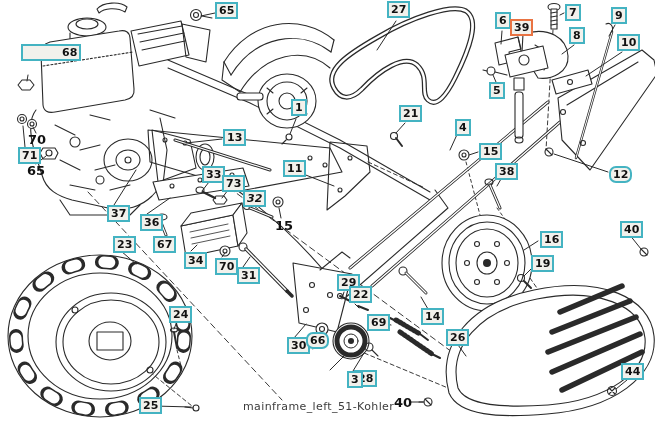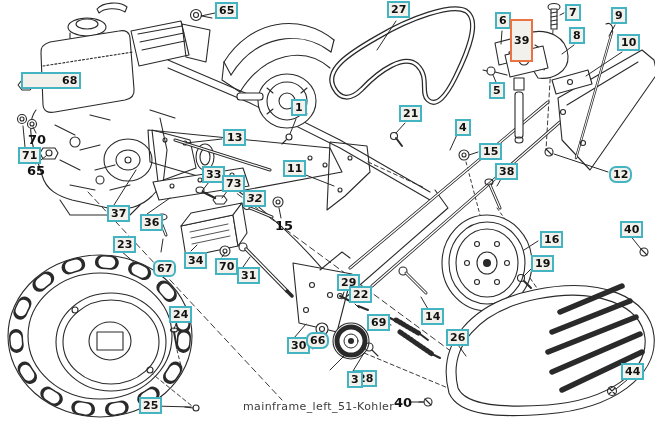--- a/index.html
+++ b/index.html
@@ -14,21 +14,21 @@
     white-space:nowrap;
   }
   .style-box{
     background:var(--label-bg,#f2f1ec);
     border:2px solid var(--label-border,#44b3c2);
     padding:0 2px;
   }
   .style-highlight{
     background:var(--label-bg,#f2f1ec);
     border:2px solid var(--label-border-highlight,#e97342);
-    padding:13px 2px;
+    padding:0 2px;
   }
   .style-plain{font-size:13px;line-height:14px;background:transparent;}
   #caption{
     position:absolute;left:243px;top:400px;font-size:11px;color:#3c3c3c;
     letter-spacing:.4px;font-weight:normal;
   }
 </style>
 </head>
 <body>
 
@@ -286,21 +286,21 @@
 
   <div id="label-layer">
       <div class="plabel style-box" style="left: 215px; top: 2px;">65</div>
       <div class="plabel style-box" style="left: 387px; top: 1px;">27</div>
       <div class="plabel style-box" style="left: 565px; top: 4px;">7</div>
       <div class="plabel style-box" style="left: 611px; top: 7px;">9</div>
       <div class="plabel style-box" style="left: 495px; top: 12px;">6</div>
       <div class="plabel style-highlight" style="left: 510px; top: 19px;">39</div>
       <div class="plabel style-box" style="left: 569px; top: 27px;">8</div>
       <div class="plabel style-box" style="left: 617px; top: 34px;">10</div>
-      <div class="plabel style-box" style="left: 21px; top: 72px; padding-left: 39px;">68</div>
+      <div class="plabel style-box" style="left: 21px; top: 44px; padding-left: 39px;">68</div>
       <div class="plabel style-box" style="left: 489px; top: 82px;">5</div>
       <div class="plabel style-box" style="left: 291px; top: 99px;">1</div>
       <div class="plabel style-box" style="left: 399px; top: 105px;">21</div>
       <div class="plabel style-box" style="left: 455px; top: 119px;">4</div>
       <div class="plabel style-box" style="left: 223px; top: 129px;">13</div>
       <div class="plabel style-plain" style="left: 28px; top: 133px;">70</div>
       <div class="plabel style-box" style="left: 479px; top: 143px;">15</div>
       <div class="plabel style-box" style="left: 18px; top: 147px;">71</div>
       <div class="plabel style-box" style="left: 283px; top: 160px;">11</div>
       <div class="plabel style-box" style="left: 495px; top: 163px;">38</div>
@@ -308,21 +308,21 @@
       <div class="plabel style-box" style="left: 202px; top: 166px;">33</div>
       <div class="plabel style-box" style="left: 609px; top: 166px; border-radius: 7px;">12</div>
       <div class="plabel style-box" style="left: 222px; top: 175px;">73</div>
       <div class="plabel style-box" style="left: 243px; top: 190px; font-style: italic;">32</div>
       <div class="plabel style-box" style="left: 107px; top: 205px;">37</div>
       <div class="plabel style-box" style="left: 140px; top: 214px;">36</div>
       <div class="plabel style-plain" style="left: 275px; top: 219px;">15</div>
       <div class="plabel style-box" style="left: 620px; top: 221px;">40</div>
       <div class="plabel style-box" style="left: 540px; top: 231px;">16</div>
       <div class="plabel style-box" style="left: 113px; top: 236px;">23</div>
-      <div class="plabel style-box" style="left: 153px; top: 260px; border-radius: 6px;">67</div>
+      <div class="plabel style-box" style="left: 153px; top: 236px;">67</div>
       <div class="plabel style-box" style="left: 184px; top: 252px;">34</div>
       <div class="plabel style-box" style="left: 531px; top: 255px;">19</div>
       <div class="plabel style-box" style="left: 215px; top: 258px;">70</div>
       <div class="plabel style-box" style="left: 237px; top: 267px;">31</div>
       <div class="plabel style-box" style="left: 337px; top: 274px;">29</div>
       <div class="plabel style-box" style="left: 349px; top: 286px;">22</div>
       <div class="plabel style-box" style="left: 169px; top: 306px;">24</div>
       <div class="plabel style-box" style="left: 421px; top: 308px;">14</div>
       <div class="plabel style-box" style="left: 367px; top: 314px;">69</div>
       <div class="plabel style-box" style="left: 446px; top: 329px;">26</div>

